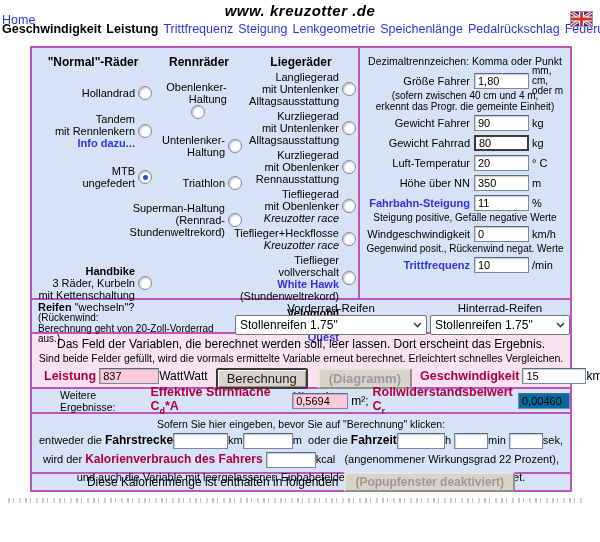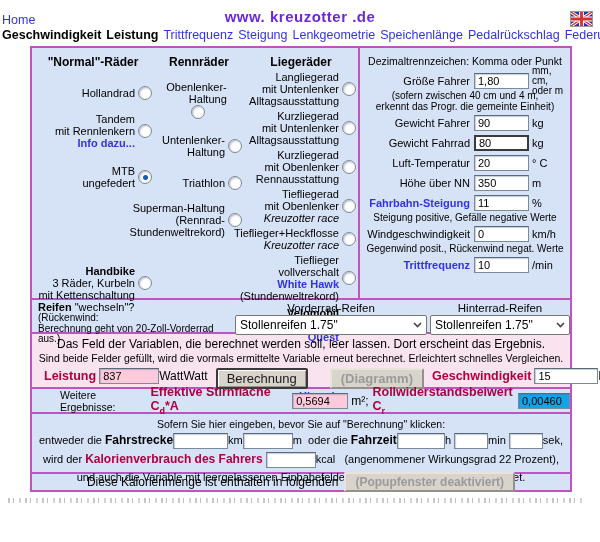--- a/index.html
+++ b/index.html
@@ -1,19 +1,19 @@
 <!DOCTYPE html>
 <html><head>
 <meta charset="utf-8">
 <style>
   html,body{margin:0;padding:0;width:600px;height:542px;overflow:hidden;background:#fff;
     font-family:"Liberation Sans","DejaVu Sans",sans-serif;font-size:11px;color:#000;}
   .hdr{position:relative;height:46px;}
-  .site-title{text-align:center;font-size:15px;font-weight:bold;
-    color:#6d28d9;padding-top:8px;letter-spacing:.5px;}
+  .site-title{text-align:center;font-size:15px;font-weight:bold;font-style:italic;
+    color:#000000;padding-top:2px;letter-spacing:.5px;}
   .home{position:absolute;left:2px;top:13px;font-size:12.5px;color:#3333e6;text-decoration:none;}
   .flag{position:absolute;right:7px;top:11px;line-height:0;border:1px solid #999;display:inline-block;}
   .nav{margin:3px 0 0 2px;font-size:12.5px;}
   .nav .b{font-weight:bold;color:#000;margin-right:5px;}
   .nav a{color:#3333e6;text-decoration:none;margin-right:5px;}
   .box{box-sizing:border-box;margin-left:30px;width:542px;border:2px solid #bf53bf;background:#d6e3f6;}
   .box + .box{margin-top:-2px;}
   .pink{background:#f8e3ef;}
   
   .secA{height:254px;display:flex;}
@@ -74,21 +74,21 @@
   .cnote1{text-align:center;font-size:12px;padding-top:3px;}
   .cnote2{text-align:center;font-size:10.5px;margin-top:1px;}
   .crow{display:flex;align-items:flex-start;padding:4px 12px 0 12px;}
   .maroon{color:#b00040;font-weight:bold;font-size:12.5px;}
   .grp{display:flex;align-items:center;}
   .btn{font-family:"Liberation Sans",sans-serif;font-size:13px;color:#1a1a1a;background:#d8d4cc;
     border:2px solid #3a3a3a;border-radius:2px;padding:1px 9px;
     box-shadow:inset 1px 1px 0 #fff,inset -1px -1px 0 #9a958c;}
   .btn.disabled{color:#9a9a9a;border:2px outset #e8e4dc;box-shadow:none;background:#d8d4cc;font-weight:bold;}
   .btncol{display:flex;flex-direction:column;align-items:center;margin:0 8px;}
-  .btnrow{display:flex;gap:22px;}
+  .btnrow{display:flex;gap:10px;}
   .hinweis{font-size:11px;margin-top:1px;}
   .spacer{flex:1;}
   
   .secD{height:27px;display:flex;align-items:center;padding-left:28px;box-sizing:border-box;}
   .rlbl{font-size:10.5px;margin-right:5px;}
   .secD .maroon{margin-right:4px;}
   sub{font-size:9px;}
   
   .secE{height:62px;box-sizing:border-box;padding-top:4px;}
   .eline{text-align:center;margin-top:3px;}
@@ -358,21 +358,21 @@
     </span>
   </div>
 </div>
 
 <div class="box secD">
   <span class="rlbl">Weitere Ergebnisse:</span>
   <span class="maroon"><span>Effektive Stirnfläche C</span><sub>d</sub><span>*A</span></span>
   <input class="inp" style="background: rgb(252, 202, 219); width: 56px;" value="0,5694">
   <span style="font-size:12px;margin:0 4px 0 3px;">m²;</span>
   <span class="maroon"><span>Rollwiderstandsbeiwert C</span><sub>r</sub></span>
-  <input class="inp" style="background: #0ea5e9; width: 52px;" value="0,00460">
+  <input class="inp" style="background: #0369a1; width: 52px;" value="0,00460">
 </div>
 
 <div class="box secE">
   <div class="eline e-note">Sofern Sie hier eingeben, bevor Sie auf "Berechnung" klicken:</div>
   <div class="eline">
     <span>entweder die</span>
     <span class="bb">Fahrstrecke</span><input class="inp w55" style=""><span>km</span><input class="inp w50" style=""><span>m</span>&nbsp;
     <span>oder die</span>
     <span class="bb">Fahrzeit</span><input class="inp w48" style=""><span>h</span>&nbsp;<input class="inp w34" style=""><span>min</span>&nbsp;<input class="inp w34" style=""><span>sek,</span>
   </div>

